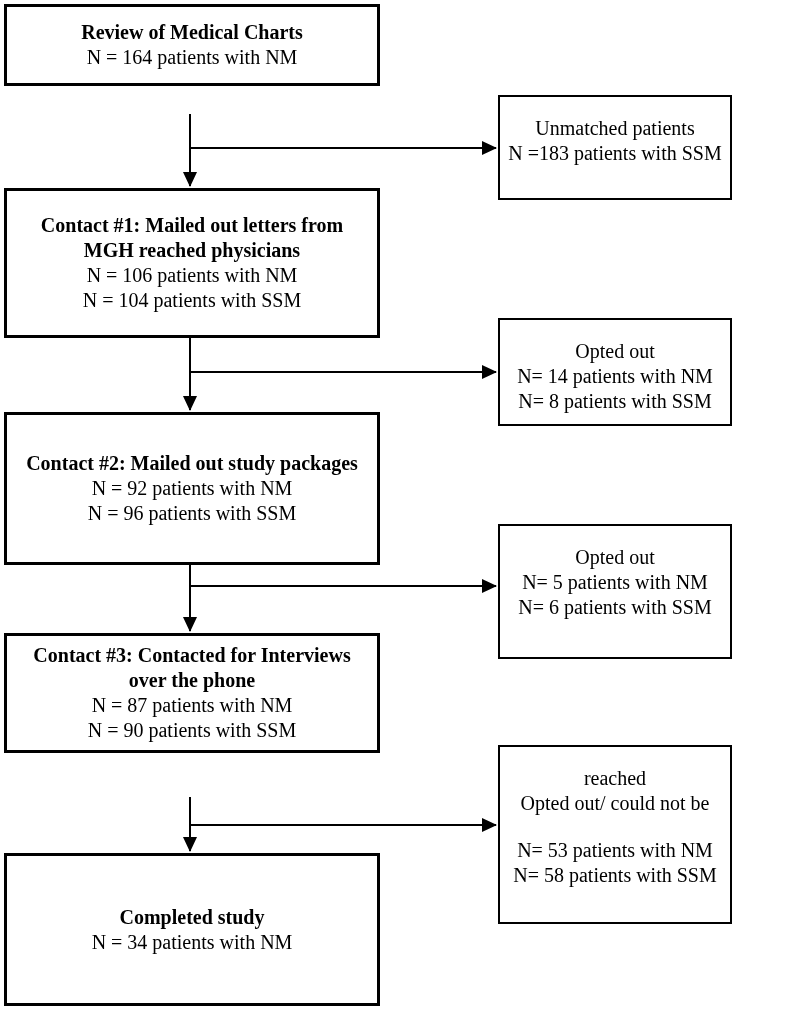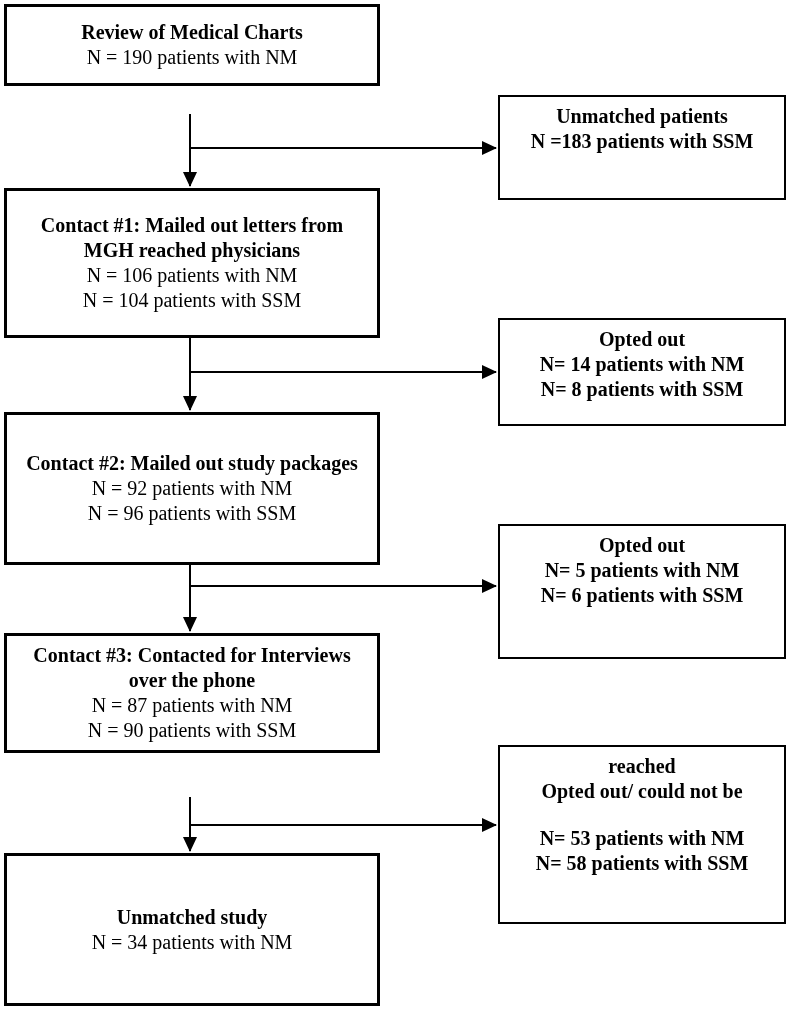--- a/index.html
+++ b/index.html
@@ -33,25 +33,24 @@
     font-size: 20px;
     line-height: 25px;
   }
   .left-box {
     left: 4px;
     width: 376px;
     border: 3px solid #000000;
   }
   .right-box {
     left: 498px;
-    width: 288px;
+    width: 234px;
     border: 2px solid #000000;
     justify-content: flex-start;
-    padding-top: 7px;
-    font-weight: bold;
+    padding-top: 19px;
   }
   .bold { font-weight: bold; }
   .spacer { height: 22px; }
 </style>
 </head>
 <body>
 
 <div class="canvas">
 
   <svg class="connectors" width="789" height="1011" viewBox="0 0 789 1011">
@@ -65,21 +64,21 @@
     <line x1="190" y1="338" x2="190" y2="410" stroke="#000000" stroke-width="2" marker-end="url(#ah)"></line>
     <line x1="190" y1="372" x2="496" y2="372" stroke="#000000" stroke-width="2" marker-end="url(#ah)"></line>
     <line x1="190" y1="565" x2="190" y2="631" stroke="#000000" stroke-width="2" marker-end="url(#ah)"></line>
     <line x1="190" y1="586" x2="496" y2="586" stroke="#000000" stroke-width="2" marker-end="url(#ah)"></line>
     <line x1="190" y1="797" x2="190" y2="851" stroke="#000000" stroke-width="2" marker-end="url(#ah)"></line>
     <line x1="190" y1="825" x2="496" y2="825" stroke="#000000" stroke-width="2" marker-end="url(#ah)"></line>
   </svg>
 
   <div class="box left-box" style="top:4px;height:82px">
     <div class="bold">Review of Medical Charts</div>
-    <div>N = 190 patients with NM</div>
+    <div>N = 164 patients with NM</div>
   </div>
 
   <div class="box left-box" style="top:188px;height:150px">
     <div class="bold">Contact #1: Mailed out letters from</div>
     <div class="bold">MGH reached physicians</div>
     <div>N = 106 patients with NM</div>
     <div>N = 104 patients with SSM</div>
   </div>
 
   <div class="box left-box" style="top:412px;height:153px">
@@ -89,21 +88,21 @@
   </div>
 
   <div class="box left-box" style="top:633px;height:120px">
     <div class="bold">Contact #3: Contacted for Interviews</div>
     <div class="bold">over the phone</div>
     <div>N = 87 patients with NM</div>
     <div>N = 90 patients with SSM</div>
   </div>
 
   <div class="box left-box" style="top:853px;height:153px">
-    <div class="bold">Unmatched study</div>
+    <div class="bold">Completed study</div>
     <div>N = 34 patients with NM</div>
   </div>
 
   <div class="box right-box" style="top:95px;height:105px">
     <div>Unmatched patients</div>
     <div>N =183 patients with SSM</div>
   </div>
 
   <div class="box right-box" style="top:318px;height:108px">
     <div>Opted out</div>

